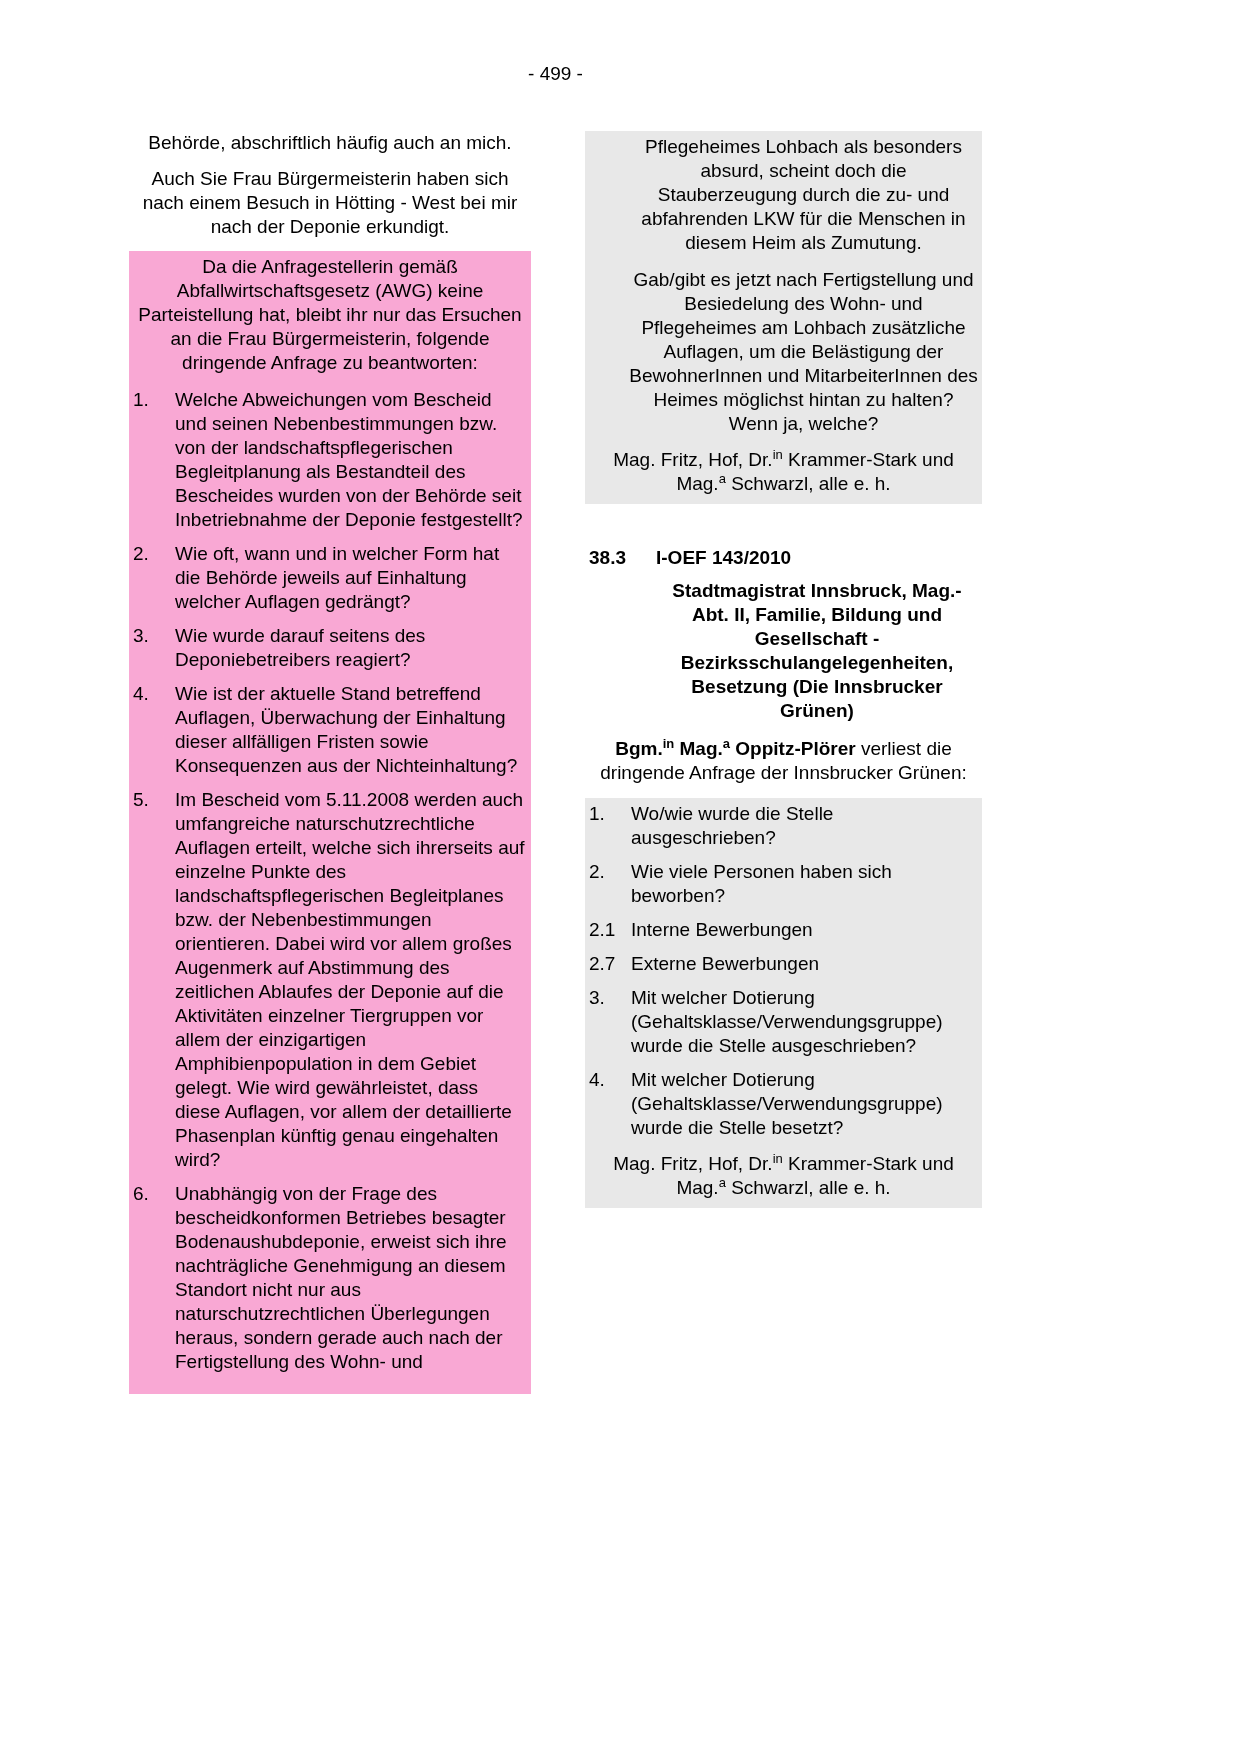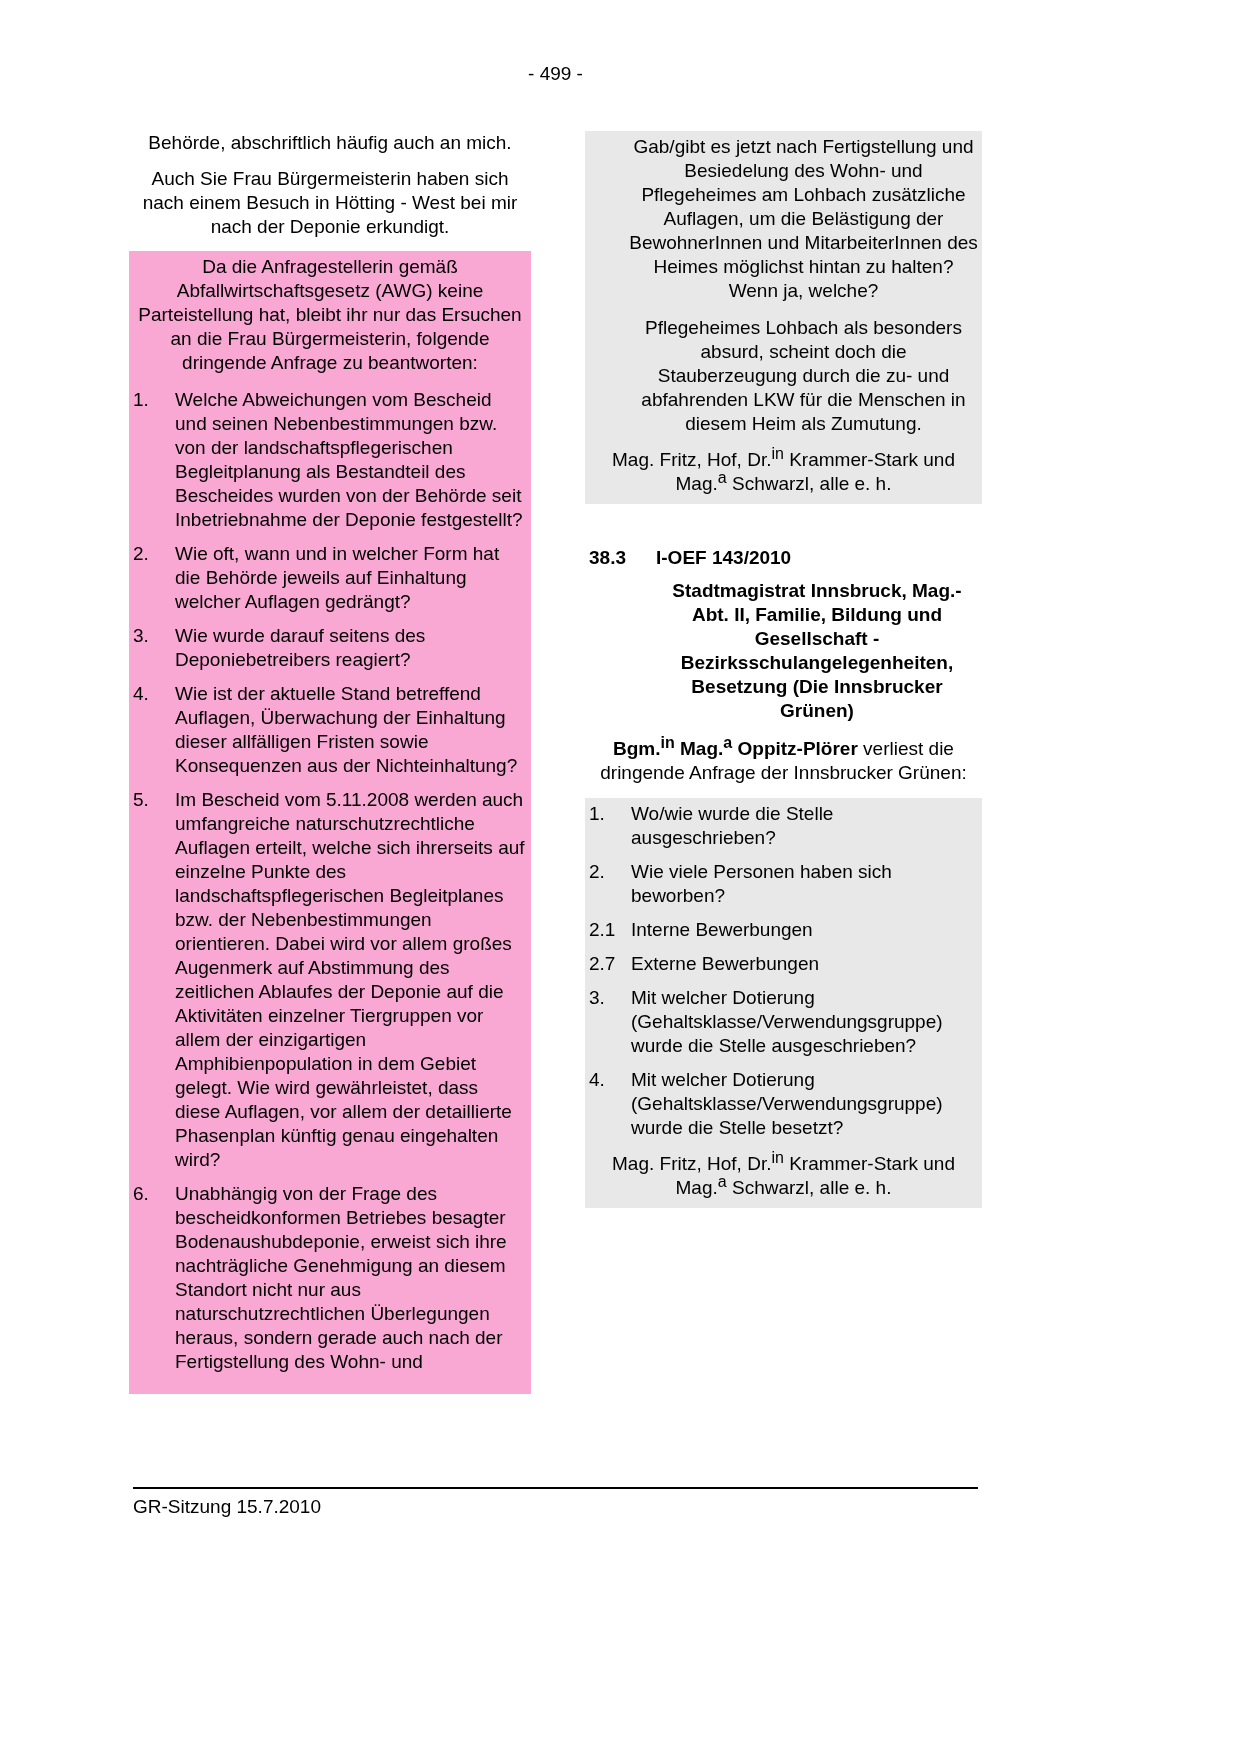--- a/index.html
+++ b/index.html
@@ -46,21 +46,21 @@
   .block > p:first-child { margin-bottom: 13px; }
 
   .qitem { display: flex; margin-bottom: 10px; }
   .qitem:last-of-type { margin-bottom: 12px; }
   .qnum { width: 42px; flex-shrink: 0; }
   .qtxt { flex: 1; -webkit-hyphens: auto; hyphens: auto; }
 
   .indent { margin-left: 40px; }
   .signature { margin-bottom: 0; margin-top: 2px; }
 
-  sup { font-size: 16px; line-height: 0; vertical-align: super; }
+  sup { font-size: 13px; line-height: 0; vertical-align: super; }
 
   .section-heading {
     display: flex;
     font-weight: bold;
     margin: 42px 0 9px 0;
   }
   .sec-num { width: 67px; flex-shrink: 0; }
   .sec-title {
     font-weight: bold;
     margin-left: 67px;
@@ -115,22 +115,22 @@
         <div class="qitem">
           <span class="qnum">6.</span>
           <span class="qtxt">Unabhängig von der Frage des bescheidkonformen Betriebes besagter Bodenaushubdeponie, erweist sich ihre nachträgliche Genehmigung an diesem Standort nicht nur aus naturschutzrechtlichen Überlegungen heraus, sondern gerade auch nach der Fertigstellung des Wohn- und</span>
         </div>
       </div>
     </div>
 
     <div class="col-right">
 
       <div class="gray block" style="background: rgb(232, 232, 232);">
+        <p class="indent">Pflegeheimes Lohbach als besonders absurd, scheint doch die Stauberzeugung durch die zu- und abfahrenden LKW für die Menschen in diesem Heim als Zumutung.</p>
         <p class="indent">Gab/gibt es jetzt nach Fertigstellung und Besiedelung des Wohn- und Pflegeheimes am Lohbach zusätzliche Auflagen, um die Belästigung der BewohnerInnen und MitarbeiterInnen des Heimes möglichst hintan zu halten? Wenn ja, welche?</p>
-        <p class="indent">Pflegeheimes Lohbach als besonders absurd, scheint doch die Stauberzeugung durch die zu- und abfahrenden LKW für die Menschen in diesem Heim als Zumutung.</p>
         <p class="signature"><span>Mag. Fritz, Hof, Dr.</span><sup>in</sup><span> Krammer-Stark und Mag.</span><sup>a</sup><span> Schwarzl, alle e. h.</span></p>
       </div>
 
       <div class="section-heading">
         <span class="sec-num">38.3</span>
         <span class="sec-ref">I-OEF 143/2010</span>
       </div>
 
       <p class="sec-title">Stadtmagistrat Innsbruck, Mag.-Abt. II, Familie, Bildung und Gesellschaft - Bezirksschulangelegenheiten, Besetzung (Die Innsbrucker Grünen)</p>
 
@@ -162,17 +162,14 @@
           <span class="qnum">4.</span>
           <span class="qtxt">Mit welcher Dotierung (Gehaltsklasse/Verwendungsgruppe) wurde die Stelle besetzt?</span>
         </div>
 
         <p class="signature"><span>Mag. Fritz, Hof, Dr.</span><sup>in</sup><span> Krammer-Stark und Mag.</span><sup>a</sup><span> Schwarzl, alle e. h.</span></p>
       </div>
 
     </div>
   </div>
 
-  <div class="footer">
-    <div>GR-Sitzung 15.7.2010</div>
-  </div>
 
 </div>
 
 </body></html>

